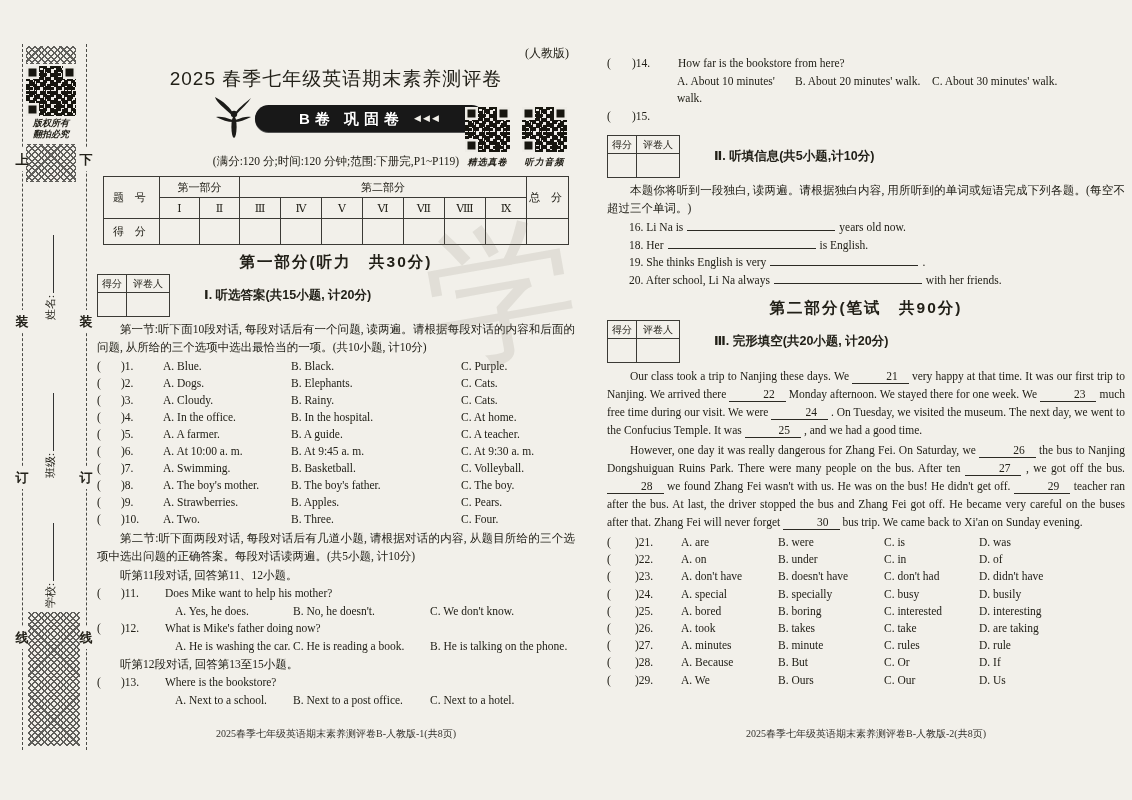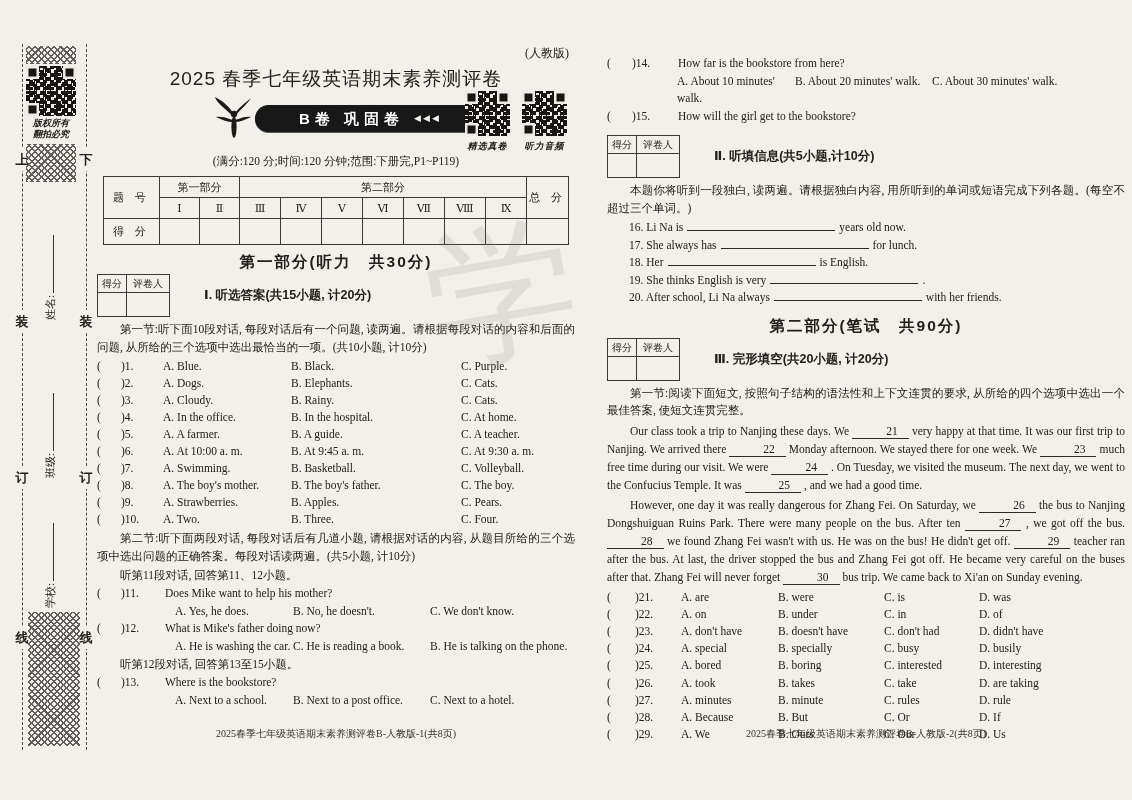--- a/index.html
+++ b/index.html
@@ -55,21 +55,21 @@
     font-family:"Liberation Sans","DejaVu Sans",sans-serif;font-weight:400;}
 
   .banner-row{position:relative;height:62px;margin:2px 0 0 0;}
   .dragonfly{position:absolute;left:116px;top:6px;}
   .banner-pill{position:absolute;left:158px;top:16px;width:230px;height:27px;border-radius:16px;
     background:#181818;color:#fff;display:flex;align-items:center;justify-content:center;gap:10px;
     box-shadow:0 1px 0 #555;}
   .banner-label{font-family:"Liberation Sans","DejaVu Sans",sans-serif;font-weight:700;
     font-size:15px;letter-spacing:5px;text-shadow:0 0 1px #000;}
   .banner-arrows{font-size:9px;letter-spacing:2px;color:#f2f0ea;}
-  .qr-pair{position:absolute;right:8px;top:2px;display:flex;gap:12px;}
+  .qr-pair{position:absolute;right:8px;top:18px;display:flex;gap:12px;}
 
   .meta-line{text-align:center;font-size:11.5px;margin:2px 0 6px;}
 
   table.score-table{border-collapse:collapse;table-layout:fixed;width:465px;margin:0 auto;
     font-size:11px;text-align:center;}
   table.score-table td{border:1.2px solid #3b3a35;padding:0;height:20px;}
   table.score-table .lbl{letter-spacing:4px;}
   table.score-table tr.blank-row td{height:25px;}
 
   .part-heading{margin:8px 0 4px;text-align:center;font-size:15.5px;letter-spacing:2px;
@@ -411,21 +411,20 @@
             <span>A. About 10 minutes' walk.</span>
             <span>B. About 20 minutes' walk.</span>
             <span>C. About 30 minutes' walk.</span>
           </div>
         </div>
 
         <div class="q2line q2line-r">
           <div class="qline">
             <span class="paren">(</span>
             <span>)15.</span>
-            <span>How will the girl get to the bookstore?</span>
           </div>
         </div>
       </div>
 
     <div class="sec-row" style="margin-top:10px;">
       <table class="score-box">
         <tbody>
             <tr>
           <td class="c1">得分</td>
           <td class="c2">评卷人</td>
@@ -441,24 +440,20 @@
 
     <p class="para">本题你将听到一段独白, 读两遍。请根据独白内容, 用所听到的单词或短语完成下列各题。(每空不超过三个单词。)</p>
 
     <div>
 
         <p class="fill-row">
           <span>16.</span>
           <span>Li Na is</span><span class="fill-blank"></span><span>years old now.</span>
         </p>
 
-        <p class="fill-row">
-          <span>17.</span>
-          <span>She always has</span><span class="fill-blank"></span><span>for lunch.</span>
-        </p>
 
         <p class="fill-row">
           <span>18.</span>
           <span>Her</span><span class="fill-blank"></span><span>is English.</span>
         </p>
 
         <p class="fill-row">
           <span>19.</span>
           <span>She thinks English is very</span><span class="fill-blank"></span><span>.</span>
         </p>
@@ -480,21 +475,20 @@
         </tr>
         <tr class="empty">
               <td></td>
               <td></td>
             </tr>
       </tbody>
         </table>
       <div class="sec-title">Ⅲ. 完形填空(共20小题, 计20分)</div>
     </div>
 
-    <p class="para">第一节:阅读下面短文, 按照句子结构的语法性和上下文连贯的要求, 从所给的四个选项中选出一个最佳答案, 使短文连贯完整。</p>
 
     <p class="cloze">
       
     
         <span class="seg">Our class took a trip to Nanjing these days. We</span>
         
       
         
         <span class="cloze-blank">21</span>
       

